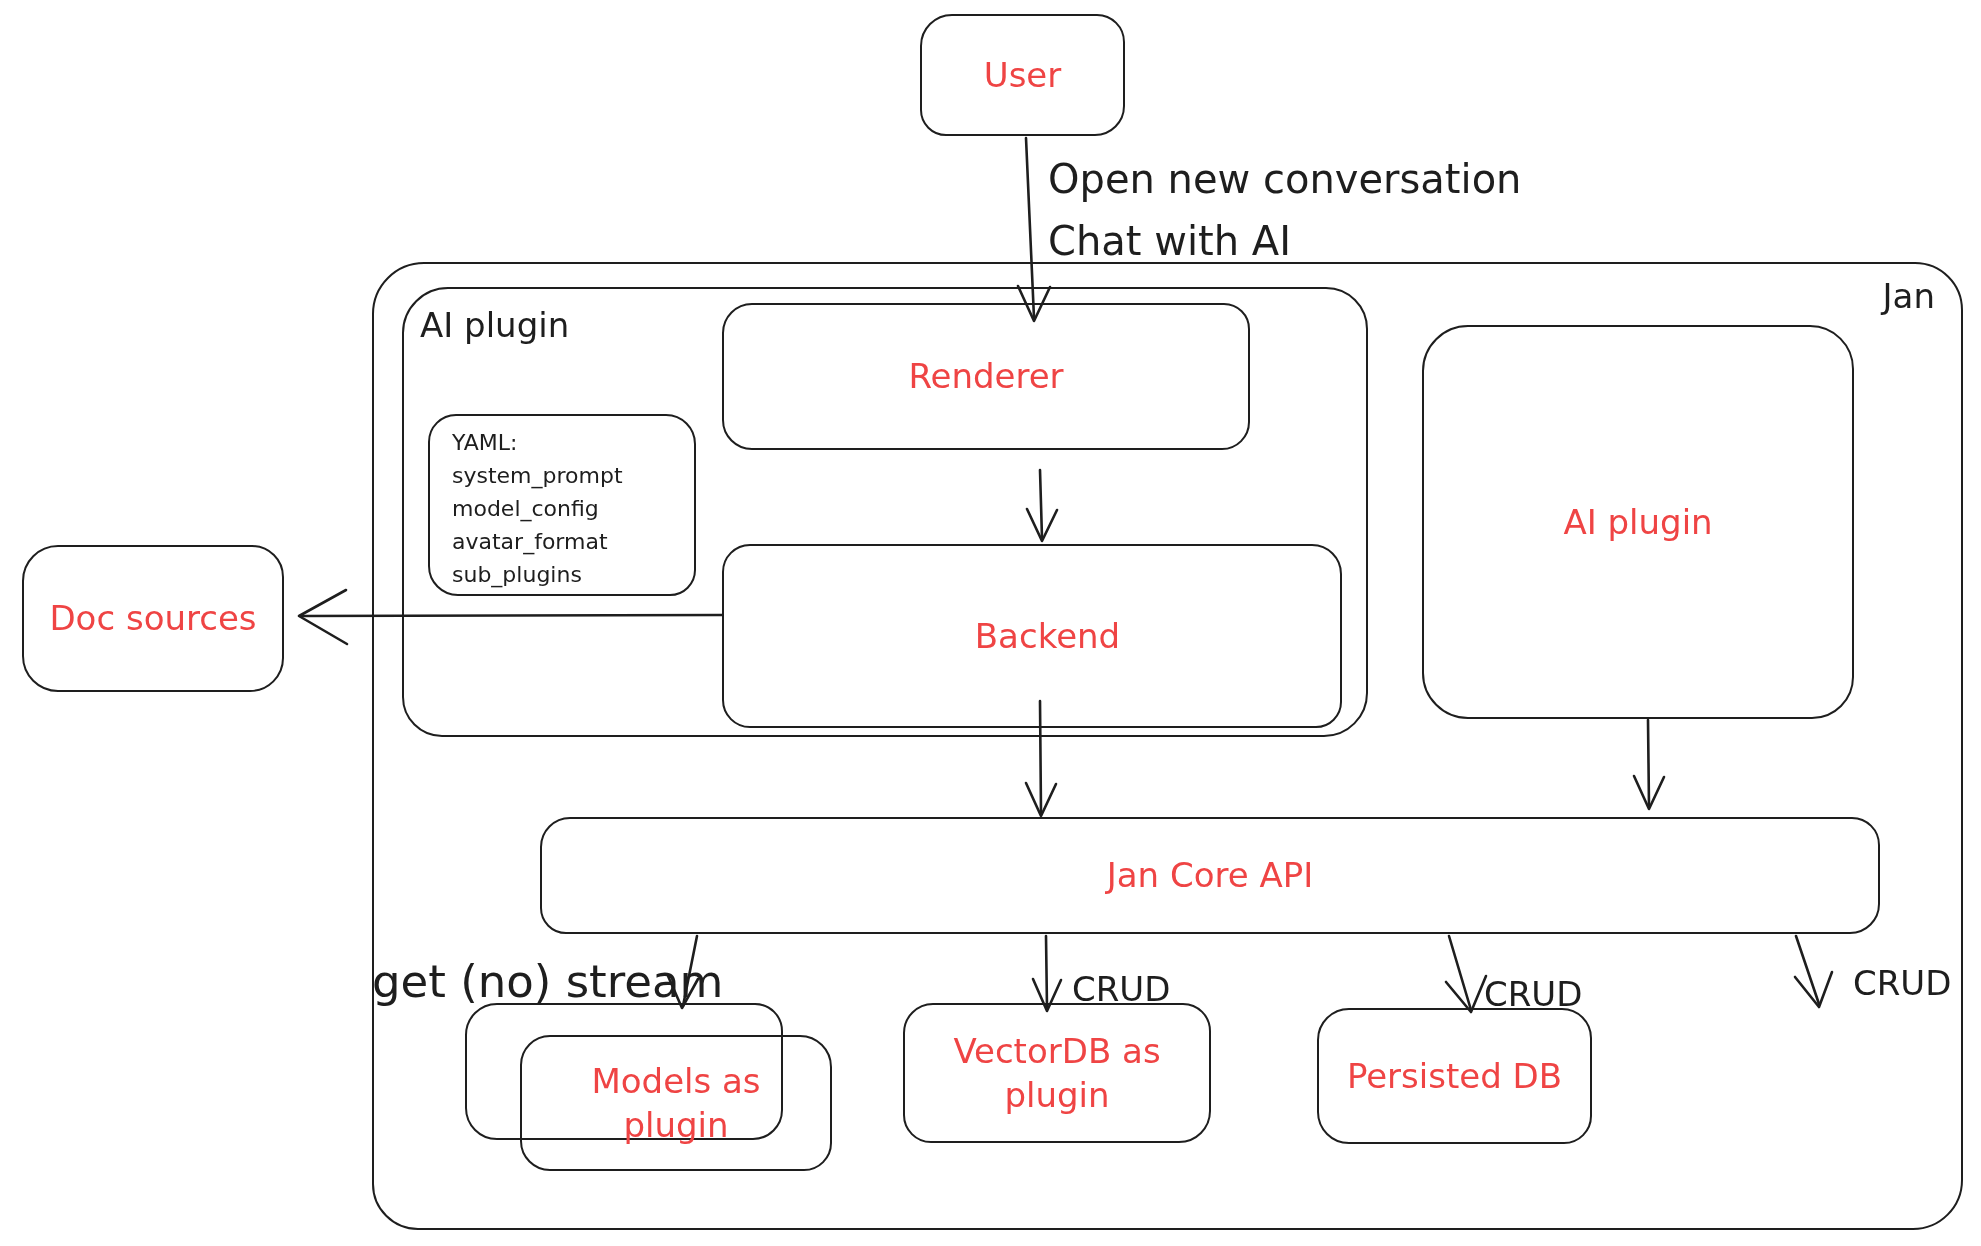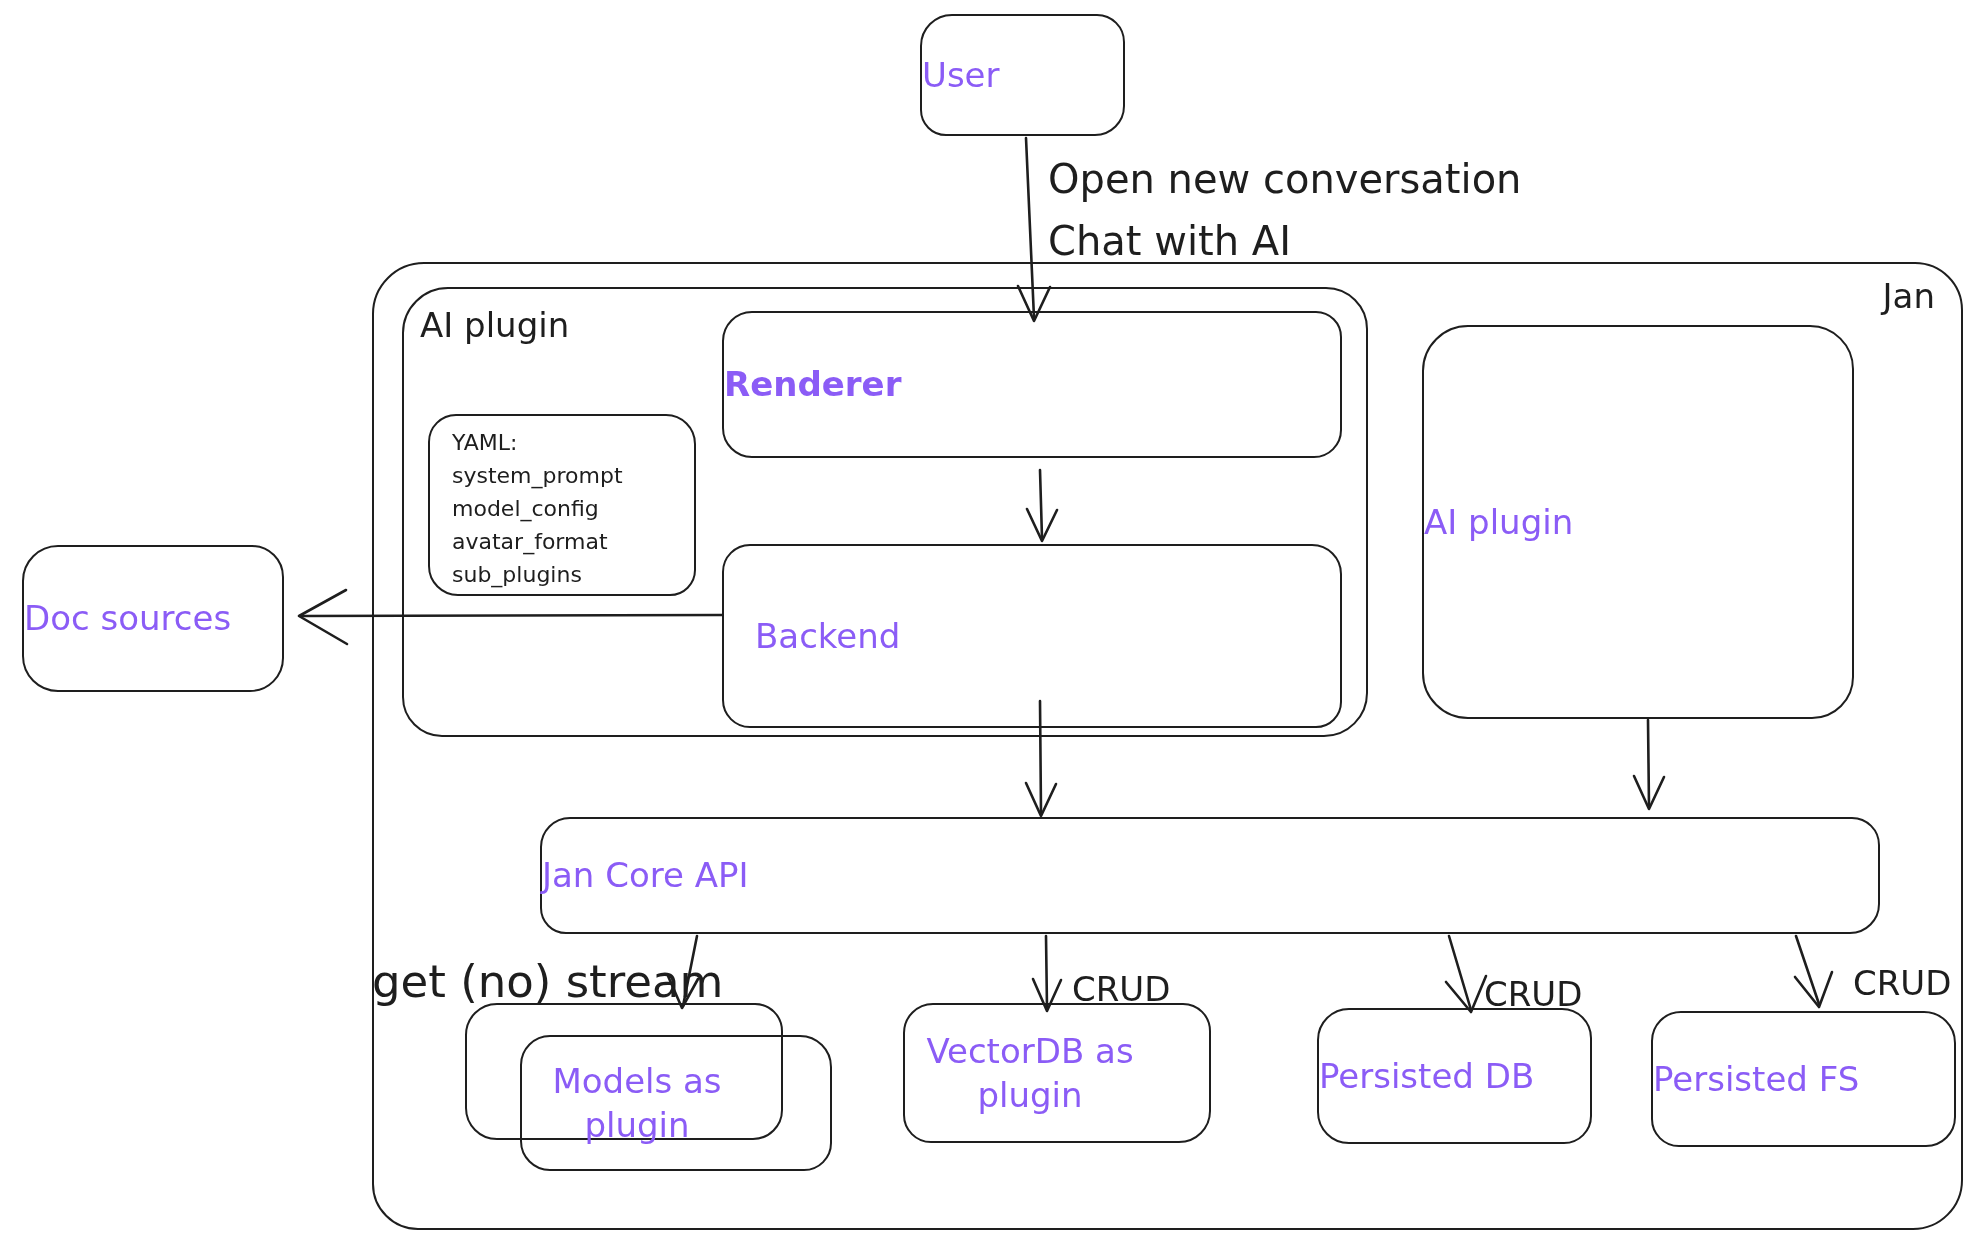--- a/index.html
+++ b/index.html
@@ -16,25 +16,25 @@
     color: #1e1e1e;
     overflow: hidden;
   }
   .sketch-box {
     position: absolute;
     border: 2.5px solid #1e1e1e;
     background: transparent;
     box-sizing: border-box;
     display: flex;
     align-items: center;
-    justify-content: flex-start;
+    justify-content: center;
     text-align: center;
     font-size: 34px;
     line-height: 1.3;
-    color: #8b5cf6;
+    color: #ef4444;
   }
   .container-box {
     position: absolute;
     border: 2.5px solid #1e1e1e;
     background: transparent;
     box-sizing: border-box;
   }
   .corner-label {
     position: absolute;
     font-size: 34px;
@@ -103,21 +103,21 @@
   </div>
 
   <div class="note-box" style="left:428px; top:414px; width:268px; height:182px;">
     <div class="note-line">YAML:</div>
     <div class="note-line">system_prompt</div>
     <div class="note-line">model_config</div>
     <div class="note-line">avatar_format</div>
     <div class="note-line">sub_plugins</div>
   </div>
 
-  <div class="sketch-box z3" style="left:722px; top:311px; width:620px; height:147px; border-radius:30px 26px 28px 30px;font-weight:bold;">
+  <div class="sketch-box z3" style="left:722px; top:303px; width:528px; height:147px; border-radius:30px 26px 28px 30px;">
     <span>Renderer</span>
   </div>
 
   <div class="sketch-box z3" style="left:722px; top:544px; width:620px; height:184px; border-radius:28px 30px 26px 28px;padding-left:31px;">
     <span>Backend</span>
   </div>
 
   <div class="sketch-box z2" style="left:1422px; top:325px; width:432px; height:394px; border-radius:46px 44px 42px 46px;">
     <span>AI plugin</span>
   </div>
@@ -143,23 +143,20 @@
   </div>
 
   <div class="sketch-box z2" style="left:903px; top:1003px; width:308px; height:140px; border-radius:30px 28px 32px 28px;">
     <span class="wrap-label" style="max-width:250px;">VectorDB as plugin</span>
   </div>
 
   <div class="sketch-box z2" style="left:1317px; top:1008px; width:275px; height:136px; border-radius:32px 30px 28px 32px;">
     <span>Persisted DB</span>
   </div>
 
-  <div class="sketch-box z2" style="left:1651px; top:1011px; width:305px; height:136px; border-radius:30px 32px 30px 28px;">
-    <span>Persisted FS</span>
-  </div>
 
   <svg class="arrows-svg" viewBox="0 0 1981 1246" xmlns="http://www.w3.org/2000/svg">
     <g>
       <path d="M 1026 138 L 1034 318"></path>
       <path d="M 1018 286 L 1034 321 L 1050 287"></path>
     </g>
     <g>
       <path d="M 1040 470 L 1042 538"></path>
       <path d="M 1027 509 L 1042 541 L 1057 510"></path>
     </g>

